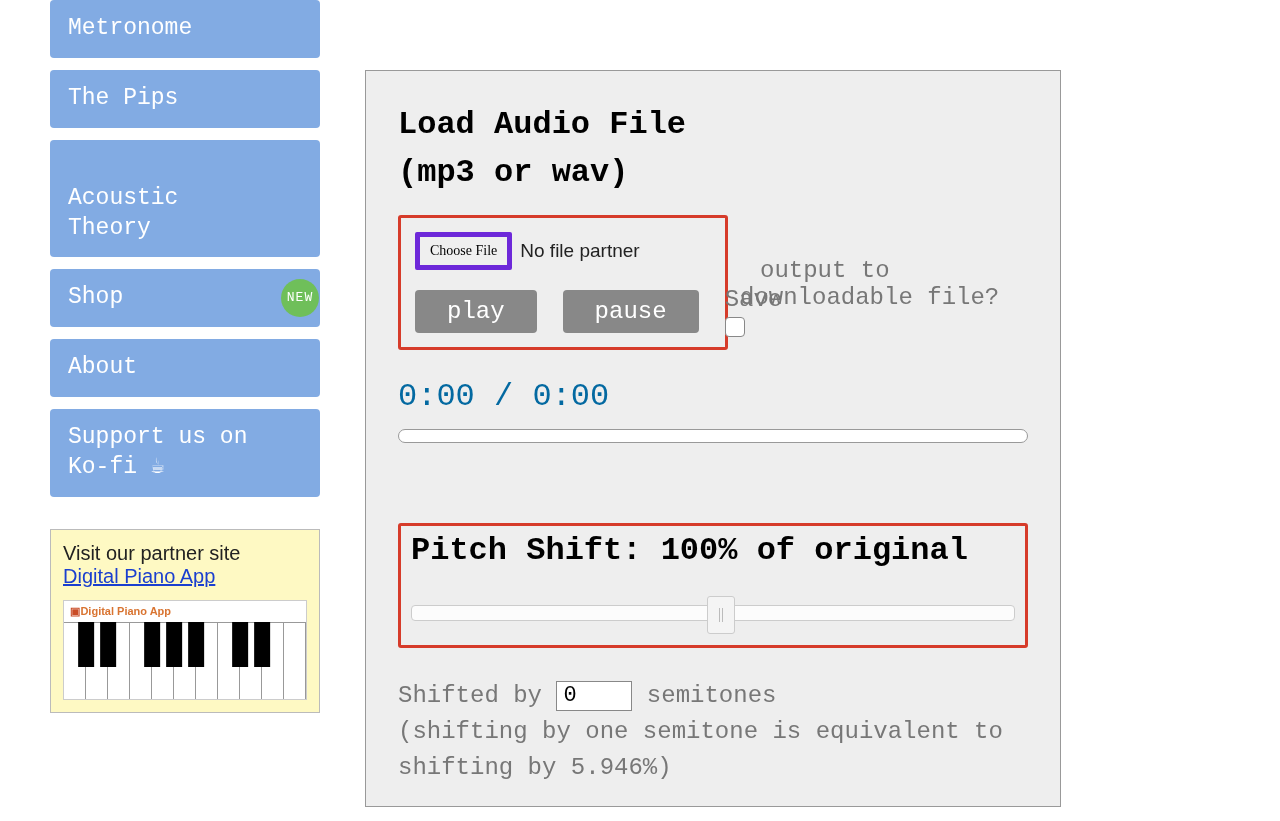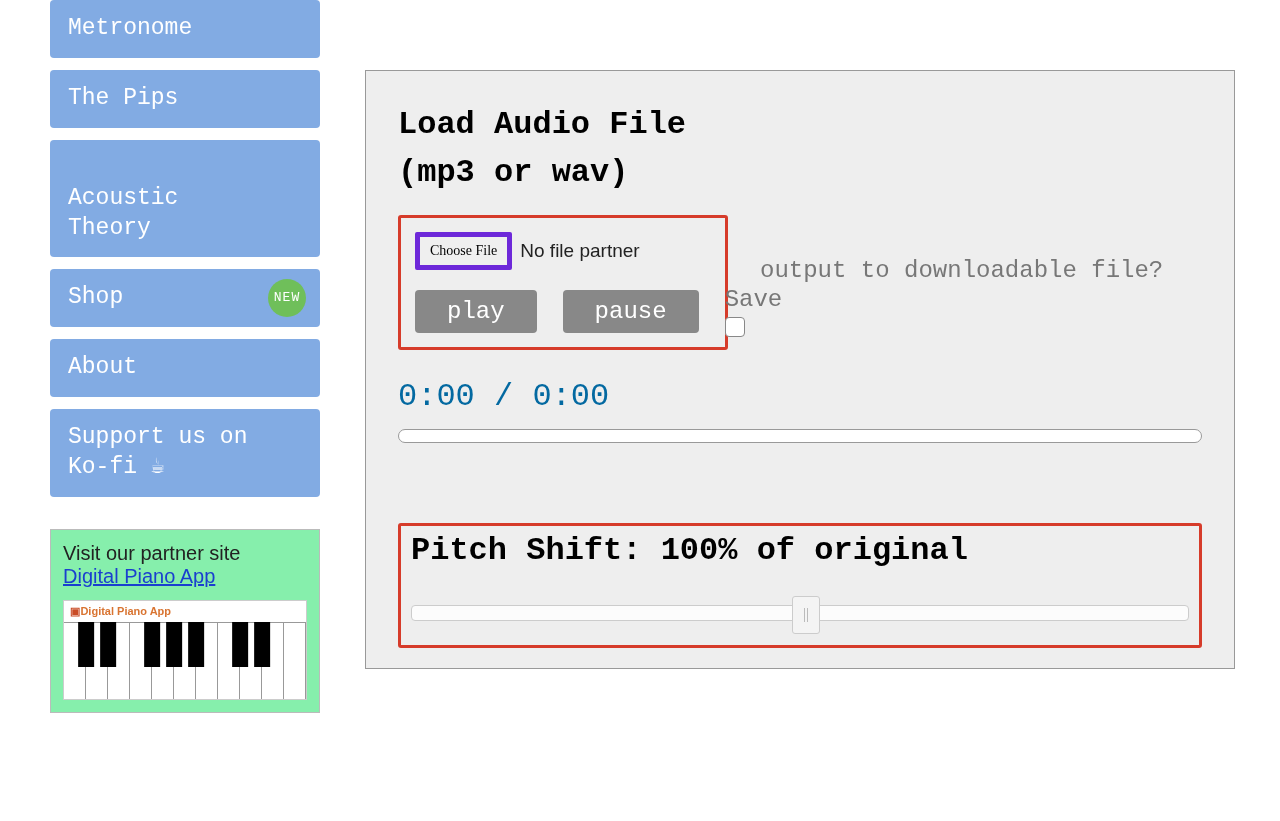--- a/index.html
+++ b/index.html
@@ -23,38 +23,38 @@
       font-size: 23px;
       padding: 14px 18px;
       border-radius: 4px;
       cursor: pointer;
       line-height: 1.3;
       position: relative;
     }
     .nav-item.tall { line-height: 1.3; }
     .badge-new {
       position: absolute;
-      right: 14px;
+      right: 1px;
       top: 50%;
       transform: translateY(-50%);
       background: #6fbf5a;
       color: #fff;
       font-size: 13px;
       border-radius: 50%;
       width: 38px;
       height: 38px;
       display: flex;
       align-items: center;
       justify-content: center;
       letter-spacing: 1px;
     }
     .partner-box {
       margin-top: 20px;
       border: 1px solid #bbb;
-      background: #86efac;
+      background: #fef9c3;
       padding: 12px;
     }
     .partner-title {
       font-family: Arial, sans-serif;
       font-size: 20px;
       color: #222;
     }
     .partner-link {
       font-family: Arial, sans-serif;
       font-size: 20px;
@@ -99,21 +99,21 @@
     }
     .main {
       flex: 1;
       padding: 0 20px 0 45px;
     }
     .panel {
       margin-top: 70px;
       border: 1px solid #999;
       background: #eee;
       padding: 30px 32px 20px 32px;
-      width: 870px;
+      width: 696px;
       font-family: "Courier New", Courier, monospace;
     }
     .panel h2 {
       font-size: 32px;
       font-weight: bold;
       color: #000;
       line-height: 1.5;
     }
     .red-box {
       border: 3px solid #d63b2a;
@@ -326,15 +326,21 @@
     <div class="pitch-box red-box">
       <div class="pitch-title">Pitch Shift: 100% of original</div>
       <div class="slider-track">
         <div class="slider-thumb">
             <span></span>
             <span></span>
           </div>
       </div>
     </div>
 
+    <div class="shift-row">
+      <span>Shifted by</span>
+      <input class="semi-input" value="0" style="">
+      <span>semitones</span><br>
+      <span>(shifting by one semitone is equivalent to shifting by 5.946%)</span>
+    </div>
 
   </div>
 </div>
 
 </body></html>

